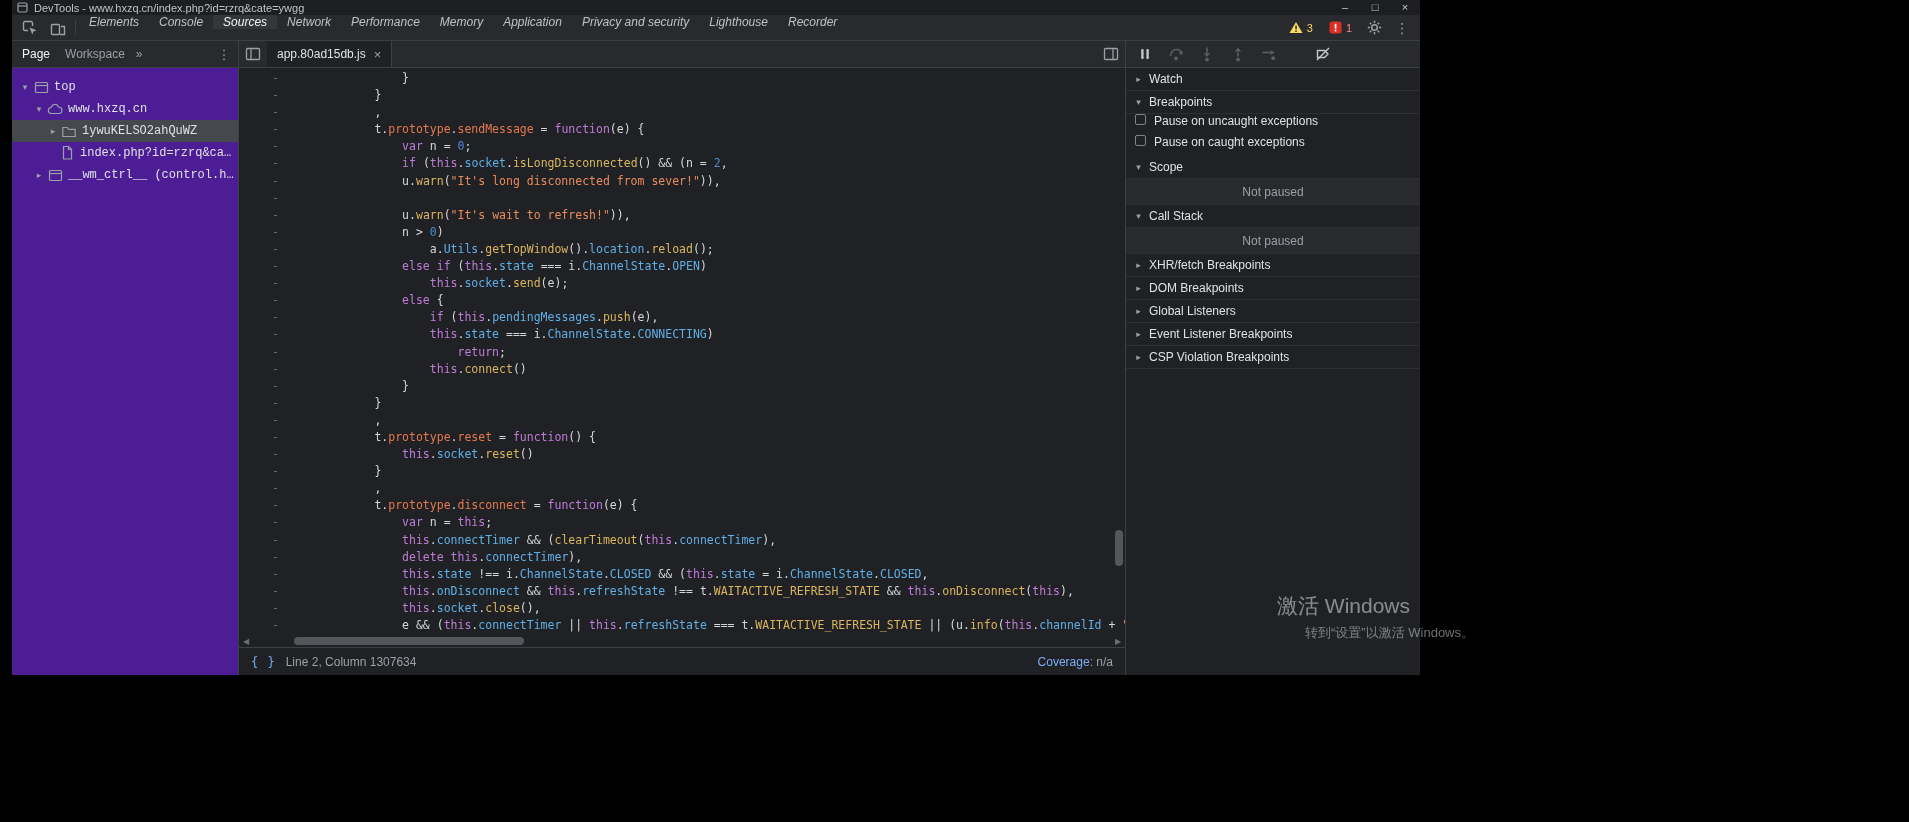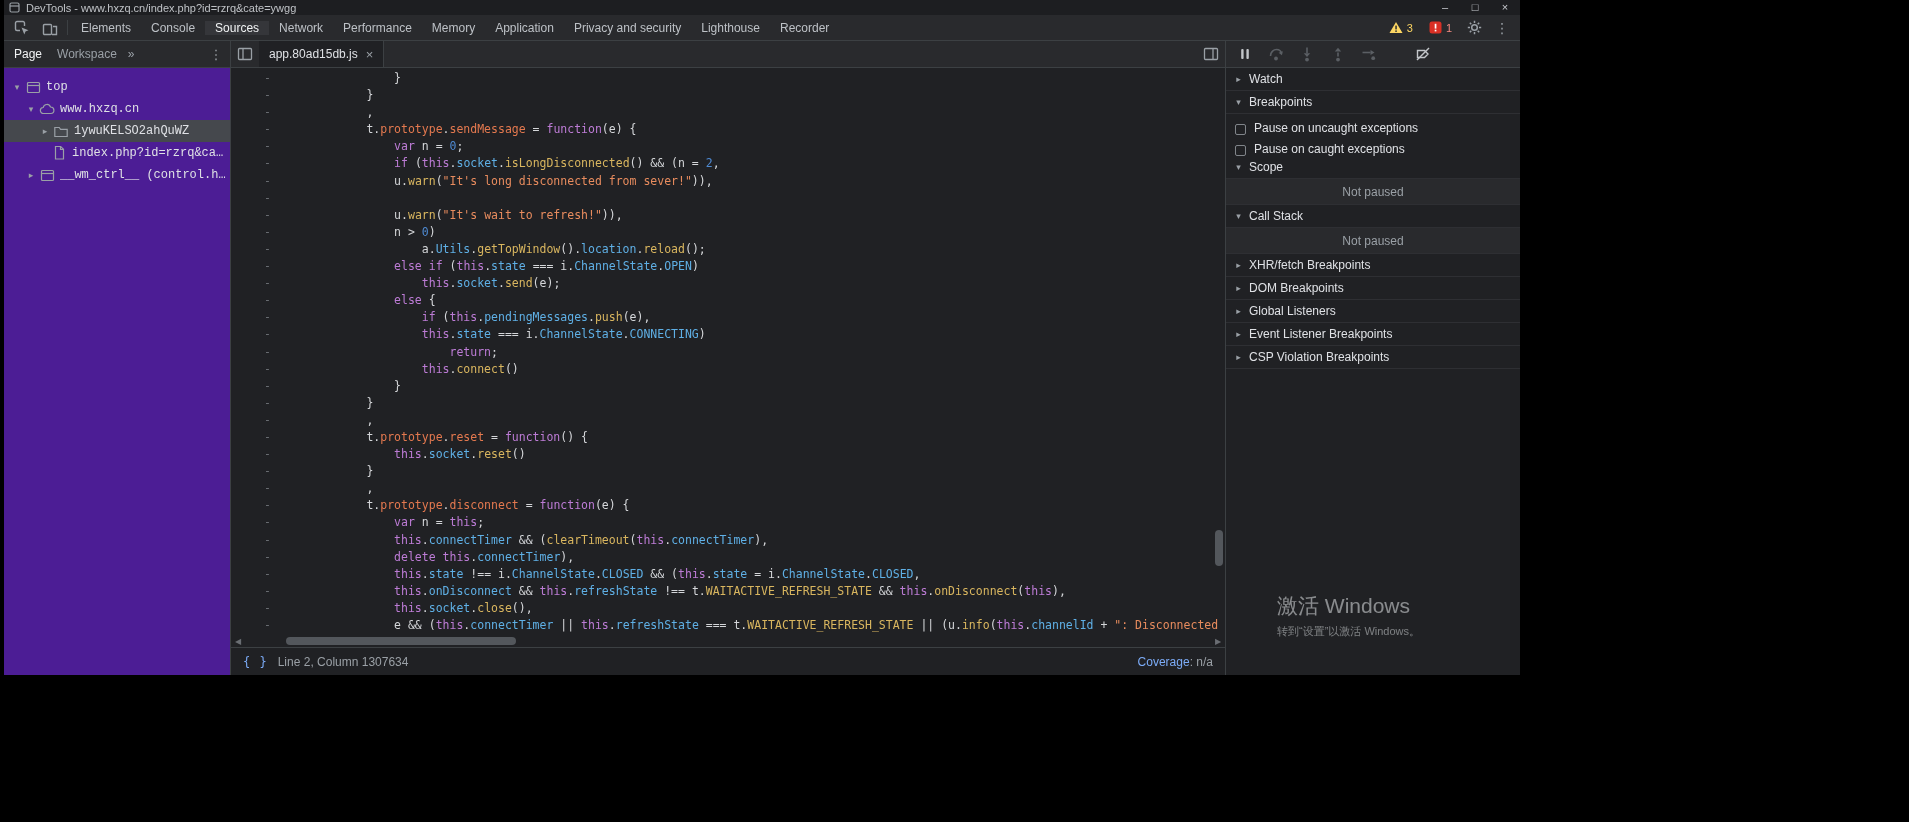--- a/index.html
+++ b/index.html
@@ -1,30 +1,30 @@
 <!DOCTYPE html>
 <html><head>
 <meta charset="utf-8">
 <style>
   * { box-sizing: border-box; margin: 0; padding: 0; }
   html,body { width:1909px; height:822px; background:#000; overflow:hidden; }
   body { font-family:"Liberation Sans", sans-serif; position:relative; color:#e8eaed; }
 
-  .devtools { position:absolute; left:4px; top:0; width:1516px; height:675px; background:#202124; }
+  .devtools { position:absolute; left:12px; top:0; width:1408px; height:675px; background:#202124; }
 
   
   .titlebar { height:15px; background:#1d1e21; display:flex; align-items:center; padding-left:5px; gap:6px; font-size:11px; color:#bfc2c6; overflow:hidden; }
   .win-controls { margin-left:auto; display:flex; }
   .win-controls span { width:30px; text-align:center; font-size:11px; color:#c8cbd0; line-height:15px; }
 
   
   .main-toolbar { height:26px; background:#292a2d; border-bottom:1px solid #3c4043; display:flex; align-items:stretch; padding-left:4px; }
   .tb-icon { width:28px; display:flex; align-items:center; justify-content:center; color:#9aa0a6; font-size:14px; }
   .tb-sep { width:1px; background:#3c4043; margin:5px 3px; }
-  .panel-tabs { display:flex; align-items:center; }
+  .panel-tabs { display:flex; align-items:flex-start;font-style:italic; }
   .panel-tab { display:flex; align-items:center; padding:0 10px; font-size:12px; color:#bdc1c6; white-space:nowrap; }
   .panel-tab.active { color:#f1f3f4; background:#35363a; }
   .tb-right { margin-left:auto; display:flex; align-items:center; padding-right:4px; }
   .count { display:flex; align-items:center; gap:4px; padding:0 8px; font-size:11px; }
   .count em { font-style:normal; }
   .count.warn em { color:#fdd663; }
   .count.err em { color:#f28b82; }
 
   .content { position:absolute; top:41px; left:0; right:0; bottom:0; display:flex; }
 
@@ -69,28 +69,28 @@
   .cov a { color:#7cacf8; text-decoration:none; cursor:pointer; }
   .cov span { color:#9aa0a6; }
 
   
   .debugger { width:295px; flex:none; border-left:1px solid #3c4043; background:#202124; display:flex; flex-direction:column; }
   .dbg-toolbar { height:27px; background:#292a2d; border-bottom:1px solid #3c4043; display:flex; align-items:center; padding-left:8px; gap:9px; flex:none; }
   .dbg-btn { width:22px; height:22px; display:flex; align-items:center; justify-content:center; }
   .dbg-gap { width:14px; }
   .dbg-section-header { height:23px; display:flex; align-items:center; padding-left:6px; gap:4px; font-size:12px; color:#dfe1e5; border-bottom:1px solid #2e2f33; flex:none; }
   .dbg-section-header .arrow { color:#9aa0a6; font-size:9px; width:13px; text-align:center; }
-  .cb-row { height:21px; display:flex; align-items:flex-end; padding-left:9px; gap:8px; font-size:12px; color:#dfe1e5; flex:none; }
+  .cb-row { height:21px; display:flex; align-items:flex-start; padding-left:9px; gap:8px; font-size:12px; color:#dfe1e5; flex:none; }
   .cb { width:11px; height:11px; border:1px solid #80858a; border-radius:2px; background:transparent; flex:none; }
   .dbg-status { height:26px; background:#292a2d; display:flex; align-items:center; justify-content:center; font-size:12px; color:#9aa0a6; border-bottom:1px solid #2e2f33; flex:none; }
 
   
   .watermark { position:absolute; left:1277px; top:592px; z-index:10; font-family:sans-serif; pointer-events:none; }
   .wm1 { font-size:21px; color:rgba(234,237,240,0.52); }
-  .wm2 { font-size:11px; color:rgba(234,237,240,0.46); margin-top:4px; }
+  .wm2 { font-size:13px; color:rgba(234,237,240,0.46); margin-top:4px;margin-left:28px; }
 
   svg { display:block; }
 </style>
 </head>
 <body>
 
 <div class="devtools">
 
   <div class="titlebar">
     <span>

